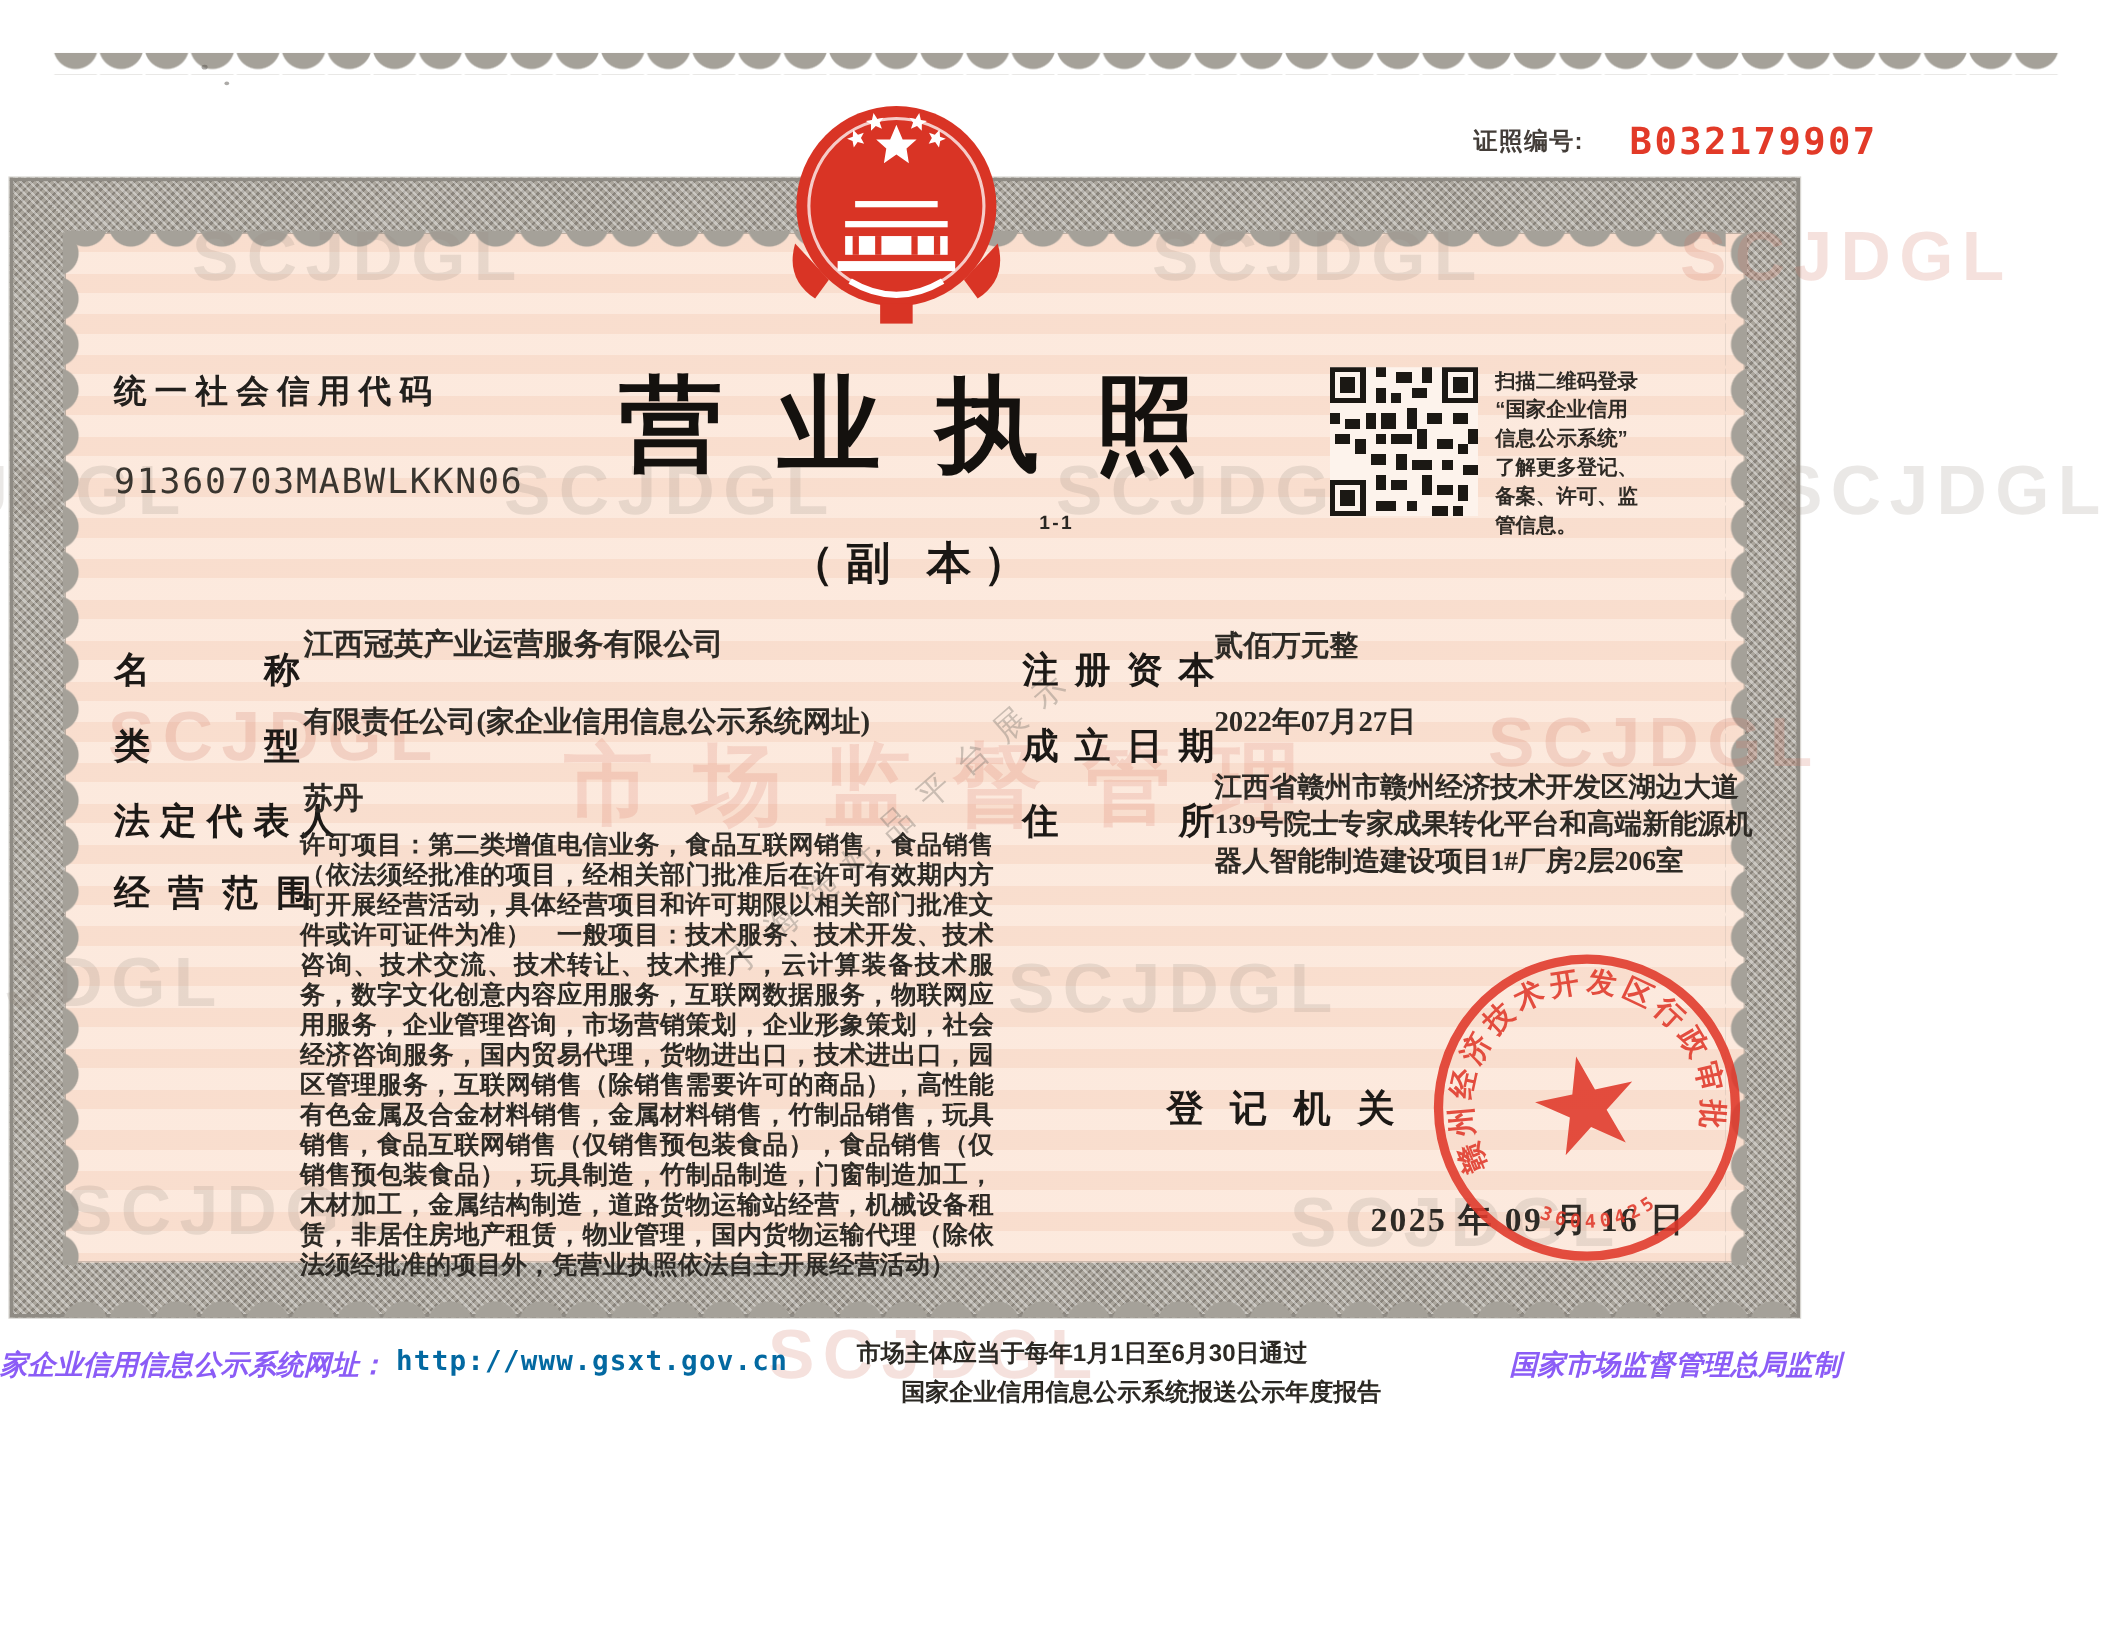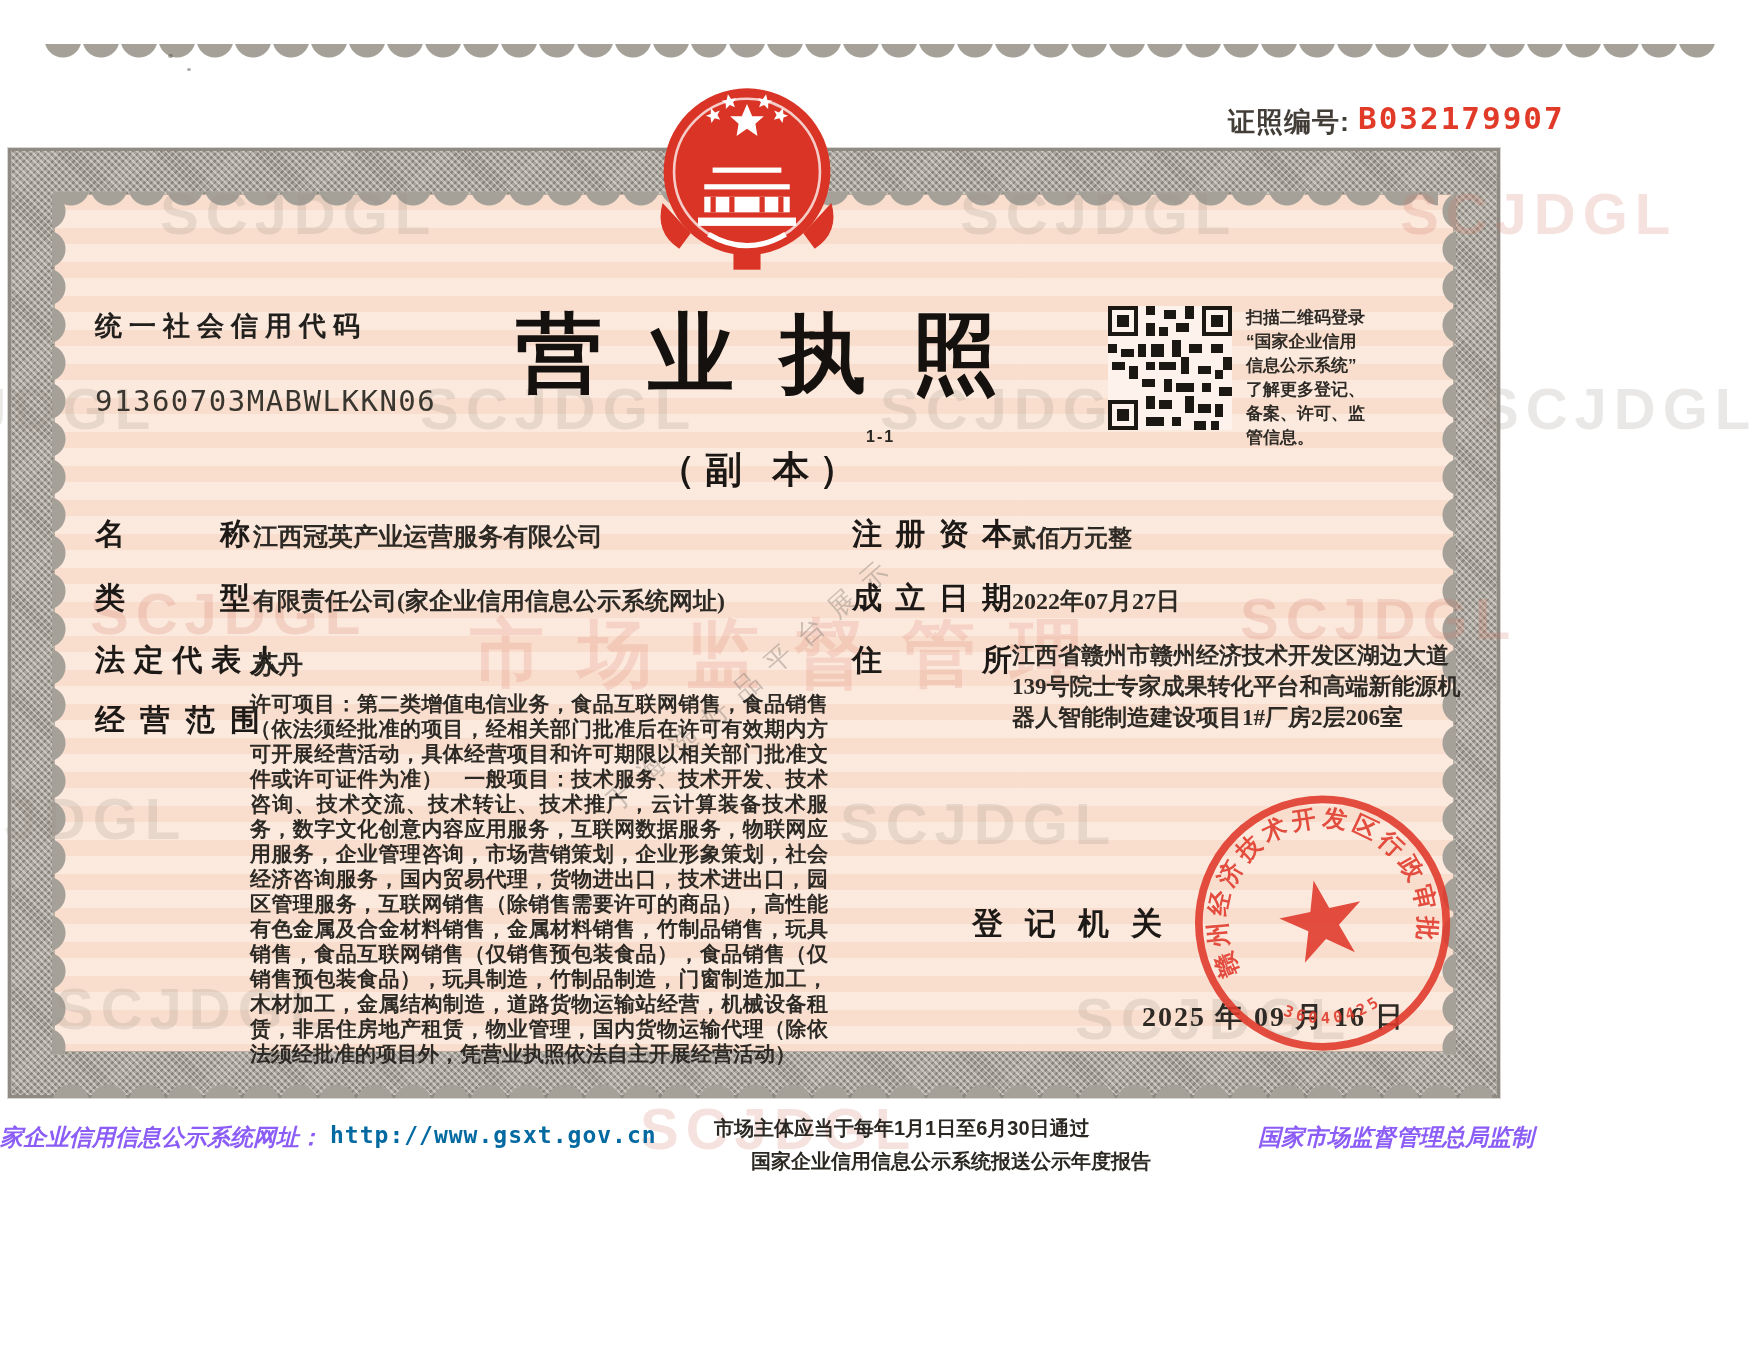--- a/index.html
+++ b/index.html
@@ -42,34 +42,34 @@
   .wm{position:absolute;z-index:2;font-weight:bold;font-size:58px;letter-spacing:7px;
       color:rgba(150,140,128,.20);pointer-events:none;white-space:nowrap;}
   .wm.red{color:rgba(208,120,98,.22);}
   .wm-overlay{position:absolute;z-index:2;font-weight:bold;font-size:74px;letter-spacing:34px;
       color:rgba(208,82,60,.15);white-space:nowrap;pointer-events:none;margin-top:20px;}
   .wm-diag{position:absolute;z-index:2;font-size:27px;letter-spacing:15px;
       color:rgba(128,122,115,.40);white-space:nowrap;pointer-events:none;
       transform:rotate(-41deg);transform-origin:left top;}
   
   .t{position:absolute;z-index:3;white-space:nowrap;}
-  .license-no-label{font-weight:bold;font-size:27px;color:#433d38;letter-spacing:1px;}
+  .license-no-label{font-weight:bold;font-size:20px;color:#433d38;letter-spacing:1px;}
   .license-no-value{font-weight:bold;font-size:31px;color:#e23a28;
       font-family:"DejaVu Sans Mono","Liberation Mono",monospace;letter-spacing:2px;}
   .credit-label{font-weight:900;font-size:27px;letter-spacing:7px;color:#22201d;}
   .credit-code{font-size:29px;color:#39352f;letter-spacing:1.5px;
       font-family:"DejaVu Sans Mono","Liberation Mono",monospace;}
   .big-title{font-weight:900;font-size:86px;letter-spacing:46px;color:#14110e;
       font-family:"Liberation Sans","DejaVu Sans",sans-serif;}
   .subtitle{font-weight:900;font-size:37px;letter-spacing:10px;color:#1a1714;margin-top:30px;}
   .copyno{font-weight:bold;font-size:16px;color:#2a2723;letter-spacing:2px;}
   .qr-caption{font-weight:bold;font-size:17px;line-height:24px;color:#2e2a25;
       white-space:pre-line;width:175px;}
   .flabel{display:inline-block;font-weight:900;font-size:30px;color:#1c1916;
-      text-align:justify;text-align-last:justify;}
+      text-align:justify;text-align-last:justify;margin-top:24px;}
   .fvalue{font-weight:600;font-size:25px;color:#2d2a25;
       font-family:"Liberation Serif","DejaVu Serif",serif;}
   .fblock{white-space:normal;text-align:justify;font-weight:600;
       font-family:"Liberation Serif","DejaVu Serif",serif;color:#2d2a25;}
   .registrar{font-weight:900;font-size:31px;letter-spacing:22px;color:#1c1916;}
   .issue-date{font-weight:600;font-size:28px;letter-spacing:2px;color:#2d2a25;
       font-family:"Liberation Serif","DejaVu Serif",serif;}
   .footer-text{font-weight:bold;font-size:23px;color:#8b5cf6;font-style:italic;}
   .footer-url{font-weight:bold;font-size:23px;color:#0369a1;
       font-family:"DejaVu Sans Mono","Liberation Mono",monospace;letter-spacing:1px;}

